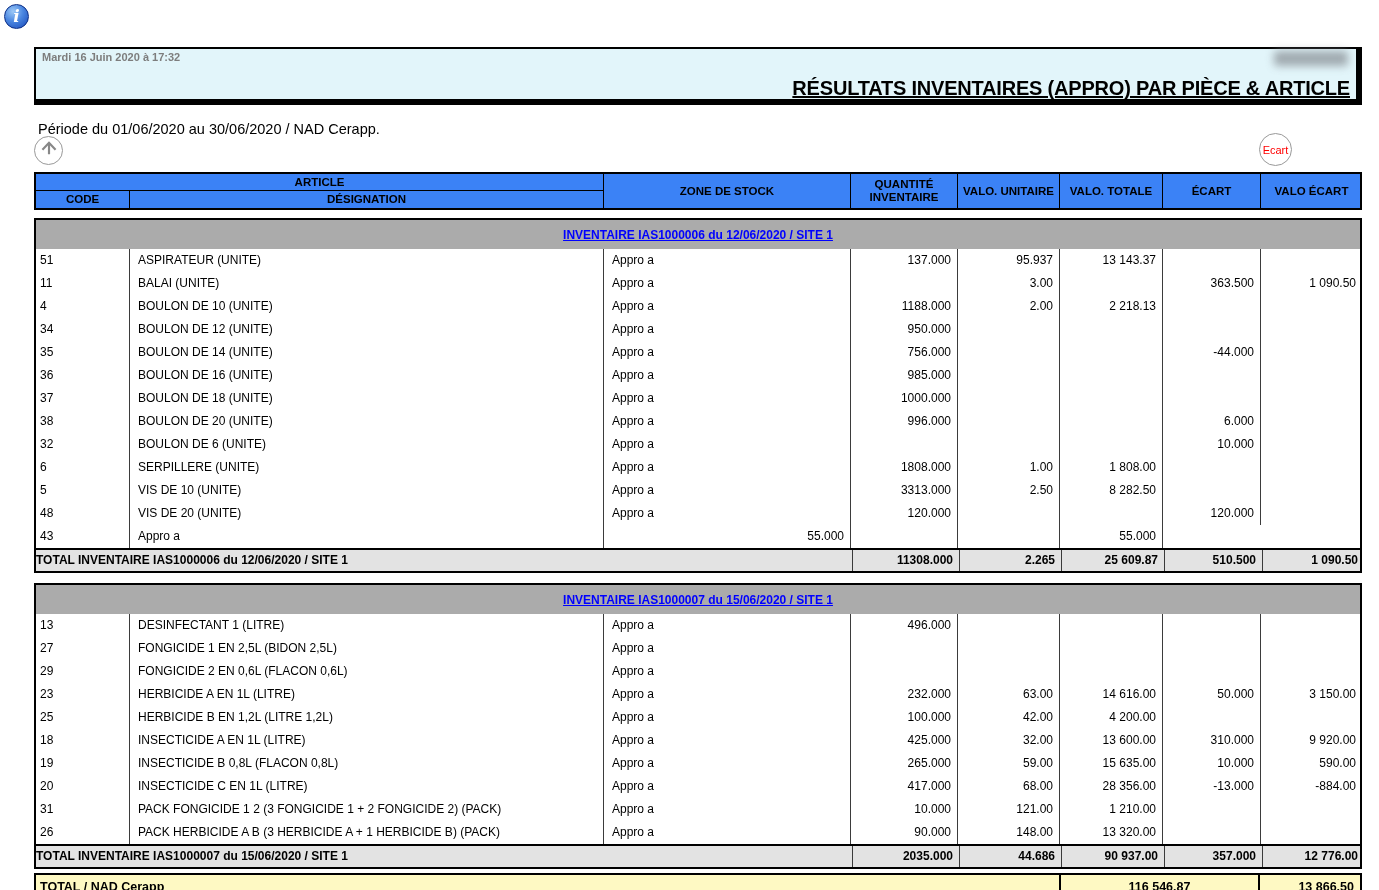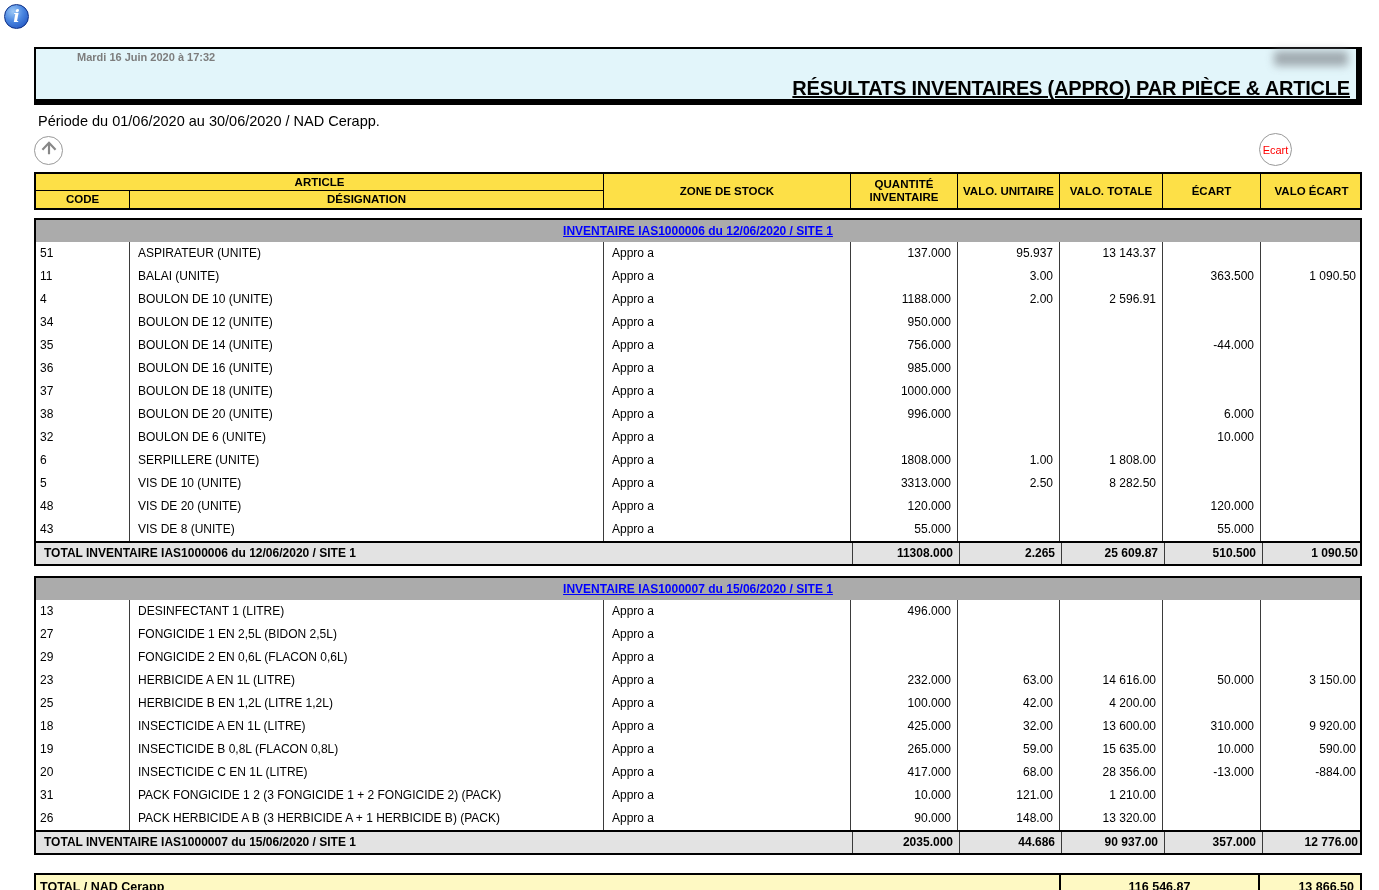--- a/index.html
+++ b/index.html
@@ -25,35 +25,35 @@
   
   .banner {
     position: absolute; top: 47px; left: 34px;
     width: 1328px; height: 58px;
     background: #e2f5fa;
     border: 2px solid #000;
     border-right-width: 6px; border-bottom-width: 6px;
     padding: 2px 6px;
   }
   .banner .datetime {
-    font-size: 11px; font-weight: bold; color: #7d7d7d; margin-left: 35px;
+    font-size: 11px; font-weight: bold; color: #7d7d7d;
   }
   .banner .title {
     text-align: right; font-size: 20px; font-weight: bold;
     text-decoration: underline; margin-top: 14px; letter-spacing: -0.2px;
   }
   .banner .blur-blob {
     position: absolute; top: 2px; right: 8px;
     width: 74px; height: 15px;
     background: #8a9197; border-radius: 3px;
     filter: blur(4px); opacity: .75;
   }
 
   .periode {
-    position: absolute; top: 113px; left: 38px;
+    position: absolute; top: 121px; left: 38px;
     font-size: 14.5px;
   }
 
   .up-btn {
     position: absolute; top: 136px; left: 34px;
     width: 29px; height: 29px; border-radius: 50%;
     border: 1px solid #999; background: #fff; cursor: pointer;
     display: flex; align-items: center; justify-content: center;
   }
   .ecart-btn {
@@ -67,41 +67,41 @@
   
   .tbl { margin-left: 34px; width: 1328px; }
   .grid8 {
     display: grid;
     grid-template-columns: 93px 474px 247px 107px 102px 103px 98px 102px;
   }
 
   
   .col-head {
     position: absolute; top: 172px;
-    border: 2px solid #000; background: #fde047;
+    border: 2px solid #000; background: #3b82f6;
     font-weight: bold; font-size: 11.5px;
   }
   .col-head .grid8 { grid-template-rows: 17px 17px; }
   .ch-cell {
     display: flex; align-items: center; justify-content: center; text-align: center;
     border-left: 1px solid #000; line-height: 1.1;
   }
   .ch-article { grid-column: 1 / 3; grid-row: 1; border-left: none; border-bottom: 1px solid #000; }
   .ch-code { grid-column: 1; grid-row: 2; border-left: none; }
   .ch-desig { grid-column: 2; grid-row: 2; }
   .ch-span2 { grid-row: 1 / 3; }
 
   
   .sections { position: absolute; top: 218px; left: 0; width: 1379px; }
   .inv-block {
     margin-left: 34px; width: 1328px;
     border: 2px solid #000; margin-bottom: 10px;
   }
   .inv-link-row {
-    height: 22px; background: #ababab;
+    height: 29px; background: #ababab;
     display: flex; align-items: center; justify-content: center;
   }
   .inv-link {
     color: #0000ff; font-weight: bold; font-size: 12px;
     text-decoration: underline; cursor: pointer;
   }
   .data-row { height: 23px; font-size: 12px; }
   .data-row .cell {
     line-height: 22px; overflow: hidden; white-space: nowrap;
     border-left: 1px solid #3b3b3b;
@@ -111,21 +111,21 @@
   .cell.desig, .cell.zone { padding-left: 8px; }
   .cell.num { text-align: right; padding-right: 6px; }
 
   .total-row {
     height: 23px; background: #e3e3e3; font-size: 12px; font-weight: bold;
     border-top: 2px solid #000;
     display: grid;
     grid-template-columns: 816px 107px 102px 103px 98px 102px;
   }
   .total-row .cell { line-height: 21px; border-left: 1px solid #3b3b3b; white-space: nowrap; overflow: hidden; }
-  .total-row .cell.label { border-left: none; padding-left: 8px; }
+  .total-row .cell.label { border-left: none; padding-left: 0; }
 
   
   .grand-total {
     position: absolute; top: 873px; left: 34px; width: 1328px;
     height: 28px; background: #fef9c3; font-size: 12.5px; font-weight: bold;
     border: 2px solid #000;
     display: grid; grid-template-columns: 1023px 201px 100px;
   }
   .grand-total .cell { line-height: 24px; white-space: nowrap; }
   .grand-total .gt-label { padding-left: 4px; }
@@ -199,21 +199,21 @@
     <div class="cell num">363.500</div>
     <div class="cell num">1 090.50</div>
   </div>
 
   <div class="data-row grid8">
     <div class="cell code">4</div>
     <div class="cell desig">BOULON DE 10 (UNITE)</div>
     <div class="cell zone">Appro a</div>
     <div class="cell num">1188.000</div>
     <div class="cell num">2.00</div>
-    <div class="cell num">2 596.91</div>
+    <div class="cell num">2 218.13</div>
     <div class="cell num"></div>
     <div class="cell num"></div>
   </div>
 
   <div class="data-row grid8">
     <div class="cell code">34</div>
     <div class="cell desig">BOULON DE 12 (UNITE)</div>
     <div class="cell zone">Appro a</div>
     <div class="cell num">950.000</div>
     <div class="cell num"></div>
@@ -305,21 +305,20 @@
     <div class="cell zone">Appro a</div>
     <div class="cell num">120.000</div>
     <div class="cell num"></div>
     <div class="cell num"></div>
     <div class="cell num">120.000</div>
     <div class="cell num"></div>
   </div>
 
   <div class="data-row grid8">
     <div class="cell code">43</div>
-    <div class="cell desig">VIS DE 8 (UNITE)</div>
     <div class="cell zone">Appro a</div>
     <div class="cell num">55.000</div>
     <div class="cell num"></div>
     <div class="cell num"></div>
     <div class="cell num">55.000</div>
     <div class="cell num"></div>
   </div>
 </div>
     <div class="total-row">
       <div class="cell label">TOTAL INVENTAIRE IAS1000006 du 12/06/2020 / SITE 1</div>

